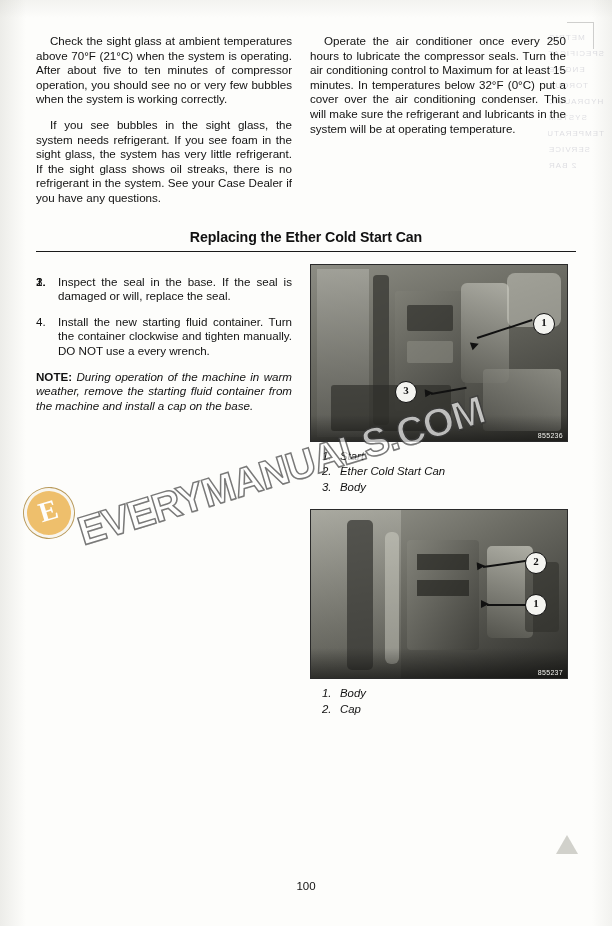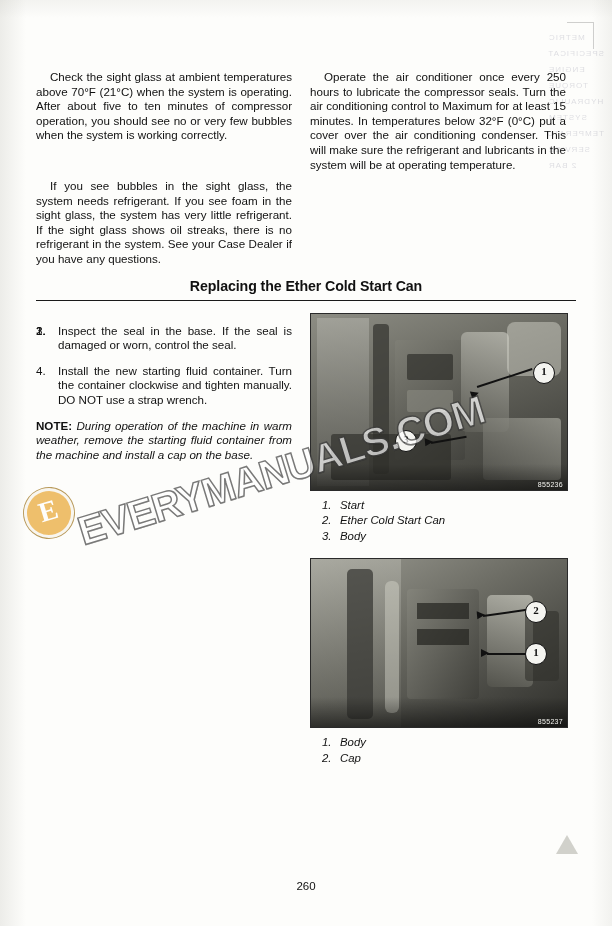--- a/index.html
+++ b/index.html
@@ -82,21 +82,21 @@
   .col-right { width: 256px; }
 
   p.body {
     margin: 0 0 11px 0;
     font-size: 11.6px;
     line-height: 14.6px;
     text-align: justify;
     text-justify: inter-word;
     font-family: "Liberation Sans", sans-serif;
   }
-  p.body.indent { text-indent: 14px; margin-top: 36px; }
+  p.body.indent { text-indent: 14px; }
 
   h1.sec-title {
     margin: 0 0 12px 0;
     font-size: 17.5px;
     line-height: 21px;
     font-weight: bold;
     letter-spacing: -0.2px;
   }
 
   h2.subhead {
@@ -303,42 +303,42 @@
         <p class="body indent">Check the sight glass at ambient temperatures above 70°F (21°C) when the system is operating. After about five to ten minutes of compressor operation, you should see no or very few bubbles when the system is working correctly.</p>
         <p class="body indent">If you see bubbles in the sight glass, the system needs refrigerant. If you see foam in the sight glass, the system has very little refrigerant. If the sight glass shows oil streaks, there is no refrigerant in the system. See your Case Dealer if you have any questions.</p>
       </div>
 
       <div class="col-right">
         <p class="body indent">Operate the air conditioner once every 250 hours to lubricate the compressor seals. Turn the air conditioning control to Maximum for at least 15 minutes. In temperatures below 32°F (0°C) put a cover over the air conditioning condenser. This will make sure the refrigerant and lubricants in the system will be at operating temperature.</p>
       </div>
 
     </div>
 
-    <div style="margin-top:0;">
+    <div style="margin-top:12px;">
       <h2 class="subhead">Replacing the Ether Cold Start Can</h2>
       <hr class="rule">
     </div>
 
     <div class="cols" style="margin-top:12px;">
 
       <div class="col-left">
         <ol class="steps">
           <li>
             <span class="num">1.</span>
           </li>
           <li>
             <span class="num">2.</span>
           </li>
           <li>
             <span class="num">3.</span>
-            <span>Inspect the seal in the base. If the seal is damaged or worn, control the seal.</span>
+            <span>Inspect the seal in the base. If the seal is damaged or will, replace the seal.</span>
           </li>
           <li>
             <span class="num">4.</span>
-            <span>Install the new starting fluid container. Turn the container clockwise and tighten manually. DO NOT use a strap wrench.</span>
+            <span>Install the new starting fluid container. Turn the container clockwise and tighten manually. DO NOT use a every wrench.</span>
           </li>
         </ol>
 
         <p class="note">
           <b>NOTE:</b>
           <span>During operation of the machine in warm weather, remove the starting fluid container from the machine and install a cap on the base.</span>
         </p>
       </div>
 
       <div class="col-right">
@@ -430,15 +430,15 @@
 
   <div class="watermark">
     <div class="wm-logo">
       <span>E</span>
     </div>
     <div class="wm-text">EVERYMANUALS.COM</div>
   </div>
 
   <div class="warn-tri"></div>
 
-  <div class="page-number">260</div>
+  <div class="page-number">100</div>
 
 </div>
 
 </body></html>

